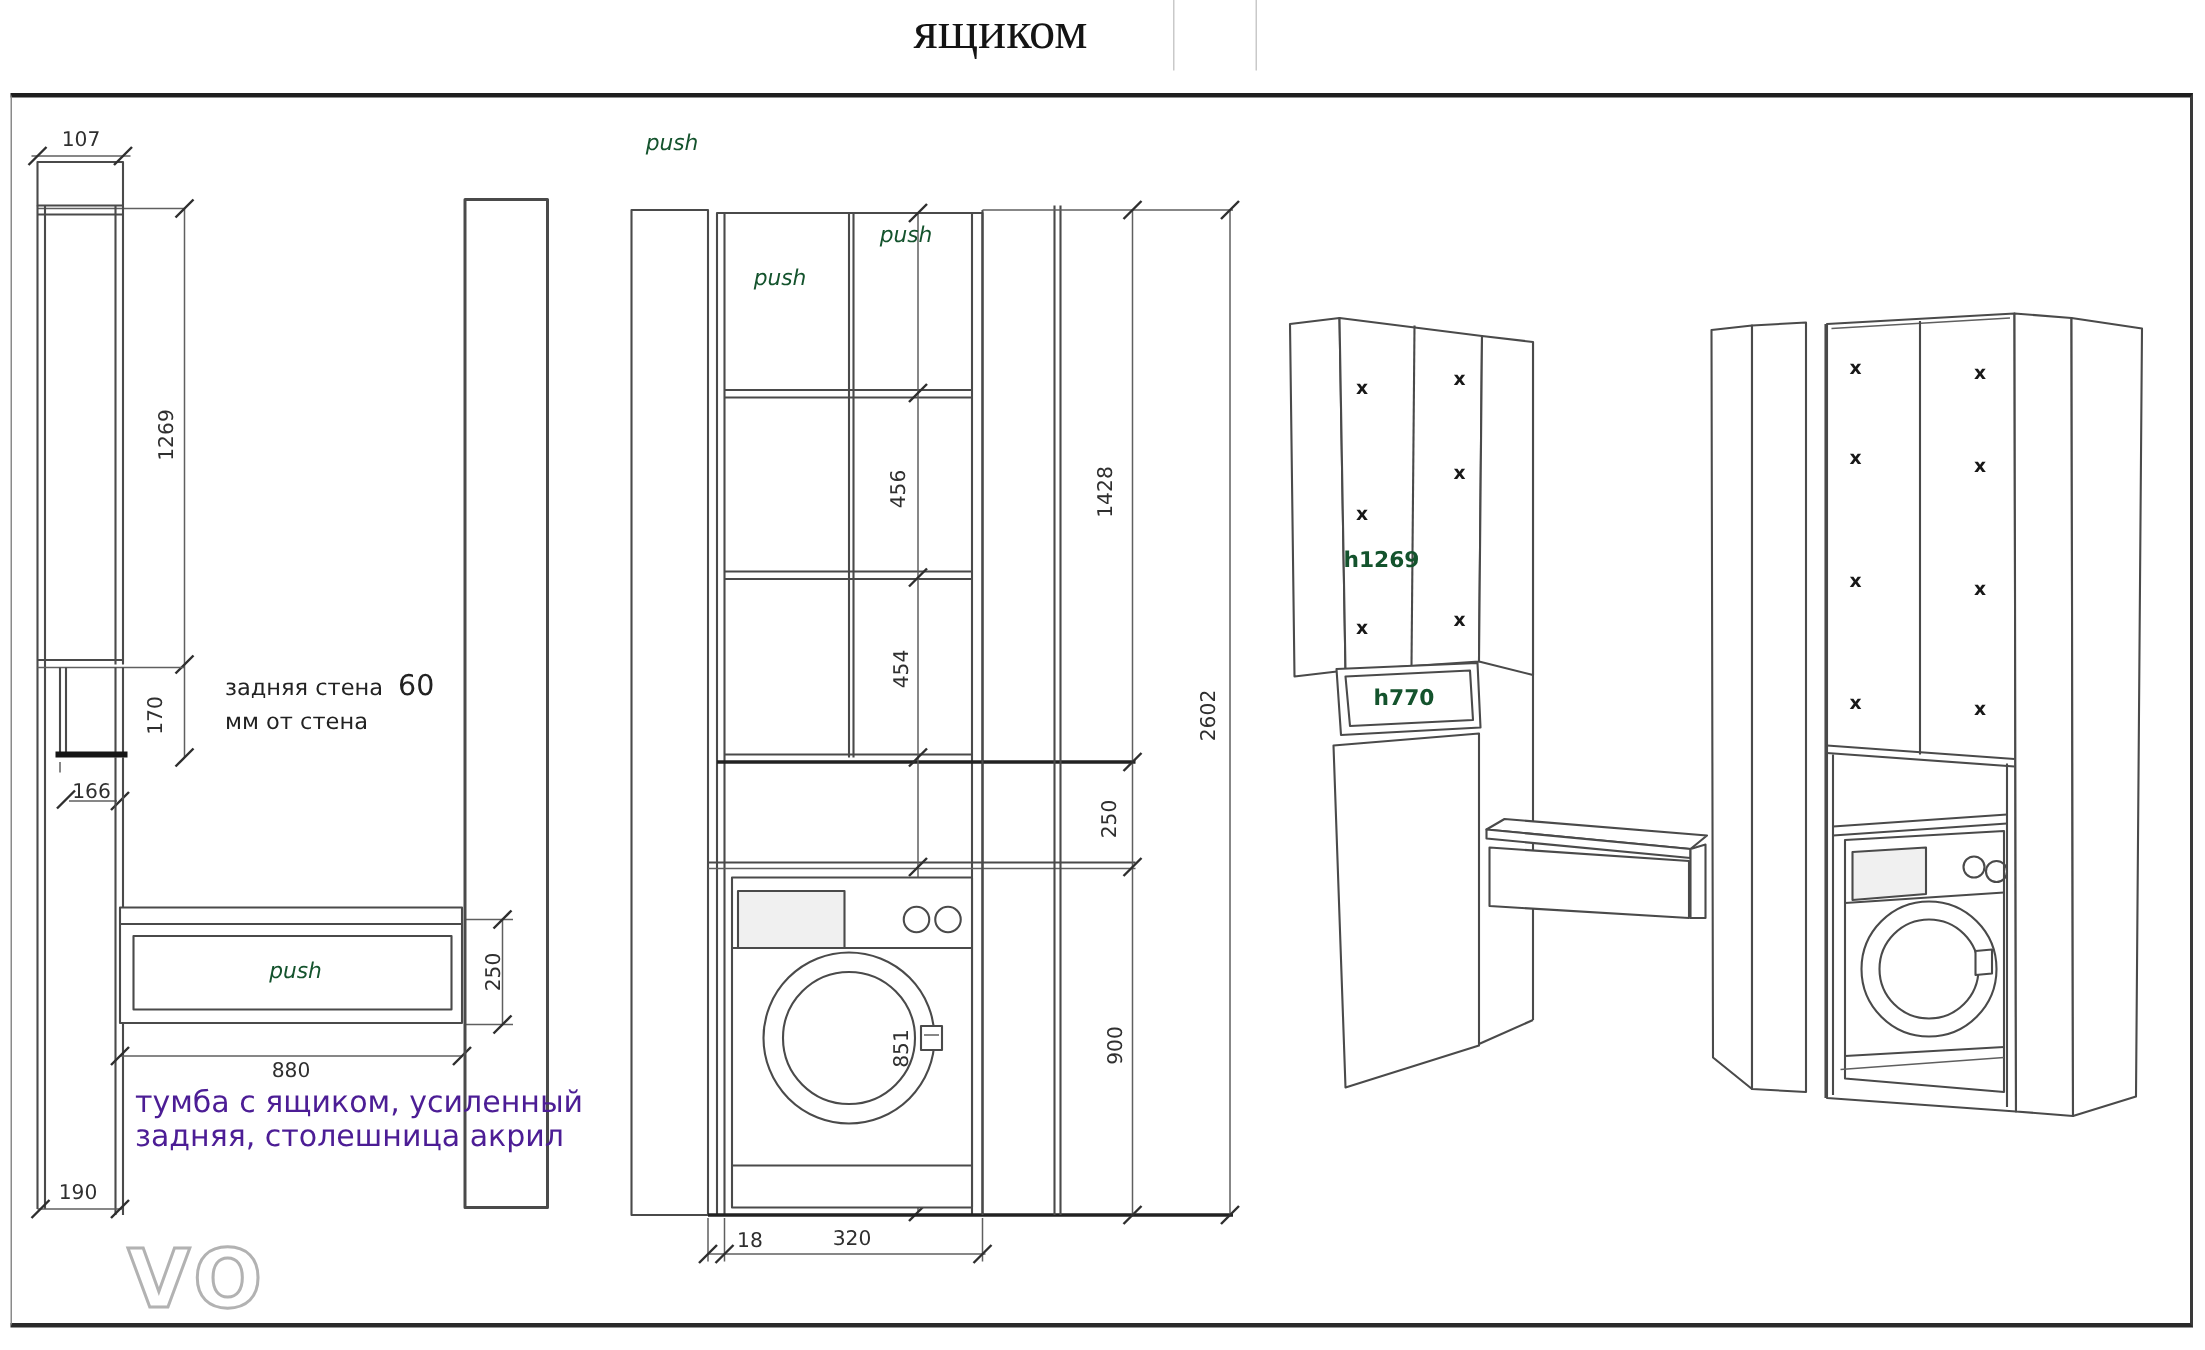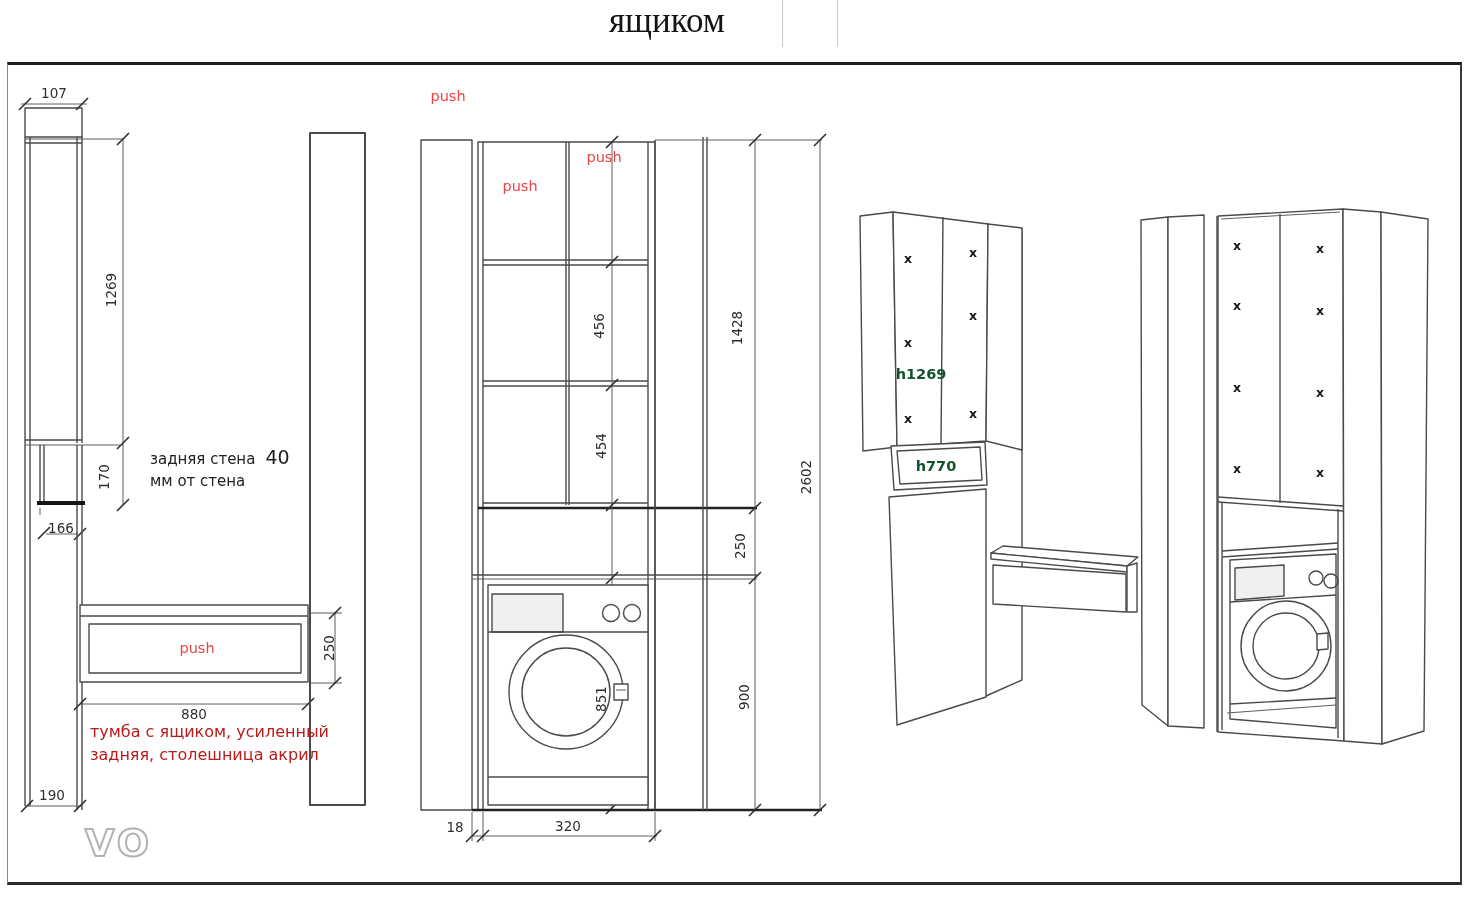--- a/index.html
+++ b/index.html
@@ -25,28 +25,28 @@
   svg.art .thin  { stroke:#5f5f5f; stroke-width:1; }
   svg.art .tick  { stroke:#2e2e2e; stroke-width:1.6; }
   svg.art .thick { stroke:#151515; stroke-width:4; }
   svg.art .med   { stroke:#222; stroke-width:2.4; }
   svg.art .fillw { fill:#ffffff; }
   svg.art .fillp { fill:#f0f0f0; }
   svg.art .nostroke { stroke:none; }
   .t { position:absolute; white-space:nowrap; color:#333; }
   .dim  { font-size:13.5px; transform:translate(-50%,-50%); color:#2f2f2f; }
   .dimv { font-size:13.5px; transform:translate(-50%,-50%) rotate(-90deg); color:#2f2f2f; }
-  .push { font-size:14.5px; color:#ef4444; transform:translate(-50%,-50%); }
+  .push { font-size:14.5px; color:#14532d; transform:translate(-50%,-50%);font-style:italic; }
   .xmark{ font-size:12.5px; font-weight:bold; color:#181818; transform:translate(-50%,-50%); }
   .hlab { font-size:14.5px; font-weight:600; color:#14532d; transform:translate(-50%,-50%); }
   .note { font-size:15px; color:#222; }
   .note .big { font-size:19px; margin-left:10px; }
-  .note2 { font-size:16px; color:#b91c1c; }
+  .note2 { font-size:20px; color:#4c1d95; }
   .logo-vo {
-    position:absolute; left:85px; top:821px; font-size:38px; font-weight:700;
+    position:absolute; left:85px; top:821px; font-size:54px; font-weight:700;
     letter-spacing:3px; color:#fff; -webkit-text-stroke:2px #b2b2b2;
     font-family:"DejaVu Sans",sans-serif;
   }
 </style>
 </head>
 <body>
 
 <div id="stage">
 
   <div class="title">ящиком</div>
@@ -252,29 +252,29 @@
   <div class="t dim" style="left:52px;  top:795px">190</div>
 
   <div class="t dimv" style="left:599px; top:326px">456</div>
   <div class="t dimv" style="left:601px; top:446px">454</div>
   <div class="t dimv" style="left:737px; top:328px">1428</div>
   <div class="t dimv" style="left:740px; top:546px">250</div>
   <div class="t dimv" style="left:806px; top:477px">2602</div>
   <div class="t dimv" style="left:744px; top:697px">900</div>
   <div class="t dimv" style="left:601px; top:699px">851</div>
   <div class="t dim" style="left:568px; top:826px">320</div>
-  <div class="t dim" style="left:455px; top:827px">18</div>
+  <div class="t dim" style="left:500px; top:827px">18</div>
 
   <div class="t push" style="left:448px; top:96px">push</div>
   <div class="t push" style="left:604px; top:157px">push</div>
   <div class="t push" style="left:520px; top:186px">push</div>
   <div class="t push" style="left:197px; top:648px">push</div>
 
   <div class="t note" style="left:150px; top:446px">
-    <span>задняя стена</span><span class="big">40</span>
+    <span>задняя стена</span><span class="big">60</span>
   </div>
   <div class="t note" style="left:150px; top:472px">мм  от стена</div>
   <div class="t note2" style="left:90px; top:722px">тумба с ящиком, усиленный</div>
   <div class="t note2" style="left:90px; top:745px">задняя, столешница акрил</div>
 
   <div class="t hlab" style="left:921px; top:374px">h1269</div>
   <div class="t hlab" style="left:936px; top:466px">h770</div>
   <div class="t xmark" style="left:908px; top:258px">x</div>
   <div class="t xmark" style="left:908px; top:342px">x</div>
   <div class="t xmark" style="left:908px; top:418px">x</div>

